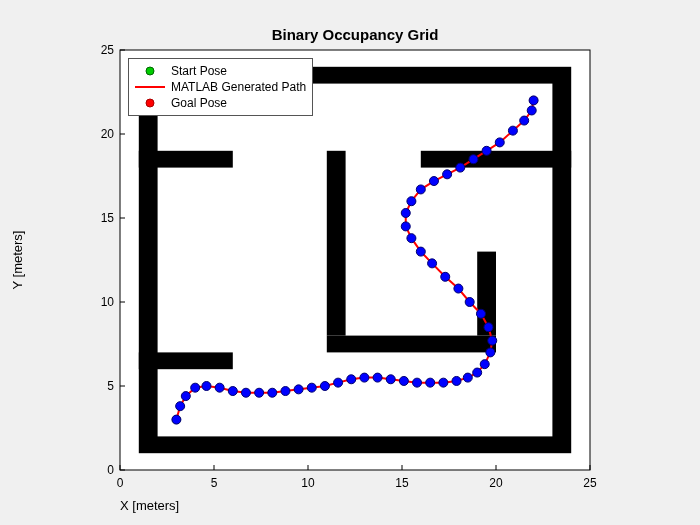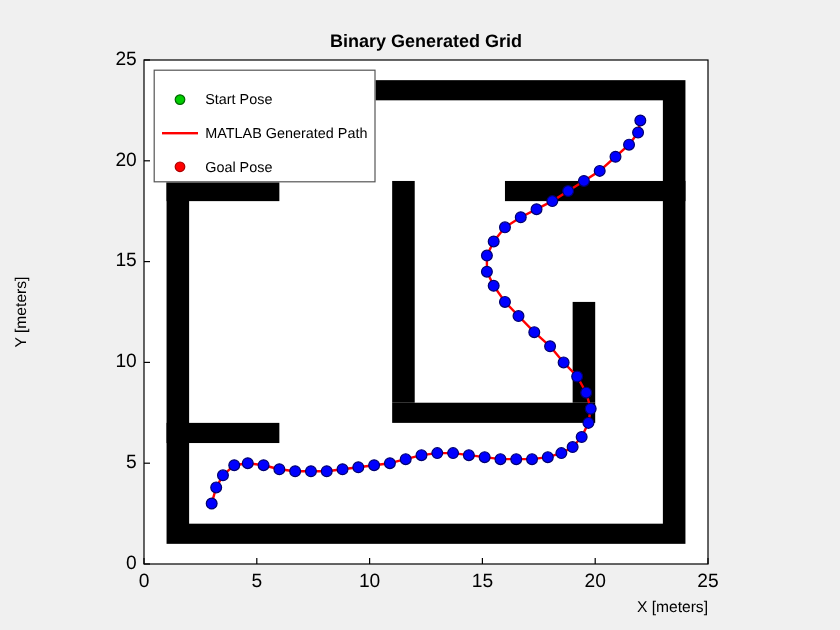--- a/index.html
+++ b/index.html
@@ -25,44 +25,43 @@
     position: absolute;
     text-align: center;
     font-weight: bold;
     font-size: 15px;
     color: #000;
   }
   .xlabel, .ylabel {
     position: absolute;
     font-size: 13px;
     color: #000;
-    text-align: right;
+    text-align: left;
   }
   .ylabel {
     transform-origin: left top;
   }
   .tick {
     position: absolute;
-    font-size: 16px;
+    font-size: 12px;
     color: #000;
   }
   .tick.x { transform: translateX(-50%); text-align: center; }
   .tick.y { transform: translateY(-50%); text-align: right; }
   .legend {
     position: absolute;
     background: #ffffff;
     border: 0.5px solid #555;
     font-size: 12px;
     padding: 4px 6px 4px 6px;
   }
   .legend-row {
     display: flex;
     align-items: center;
     height: 16px;
-    margin-top: 12px;
   }
   .legend-swatch {
     width: 30px;
     height: 14px;
     position: relative;
     margin-right: 6px;
     flex: 0 0 30px;
   }
   .legend-line {
     position: absolute;
@@ -80,21 +79,21 @@
   }
   svg { display: block; }
 </style>
 </head>
 <body>
 
 <div class="figure">
 
   <div class="axes-bg" id="axes-bg" style="left: 120px; top: 50px; width: 470px; height: 420px;"></div>
 
-  <div class="title" id="title" style="left: 120px; width: 470px; top: 26px;">Binary Generated Grid</div>
+  <div class="title" id="title" style="left: 120px; width: 470px; top: 26px;">Binary Occupancy Grid</div>
 
   <svg id="plot-svg" width="700" height="525" style="position: absolute; left: 0px; top: 0px;">
       <defs>
         <clipPath id="axclip">
           <rect x="120" y="50" width="470" height="420"></rect>
         </clipPath>
       </defs>
       <g clip-path="url(#axclip)">
         <rect x="138.8" y="66.80000000000001" width="432.40000000000003" height="386.4" fill="#000"></rect>
         <rect x="157.6" y="83.59999999999997" width="394.80000000000007" height="352.8" fill="#fff"></rect>

